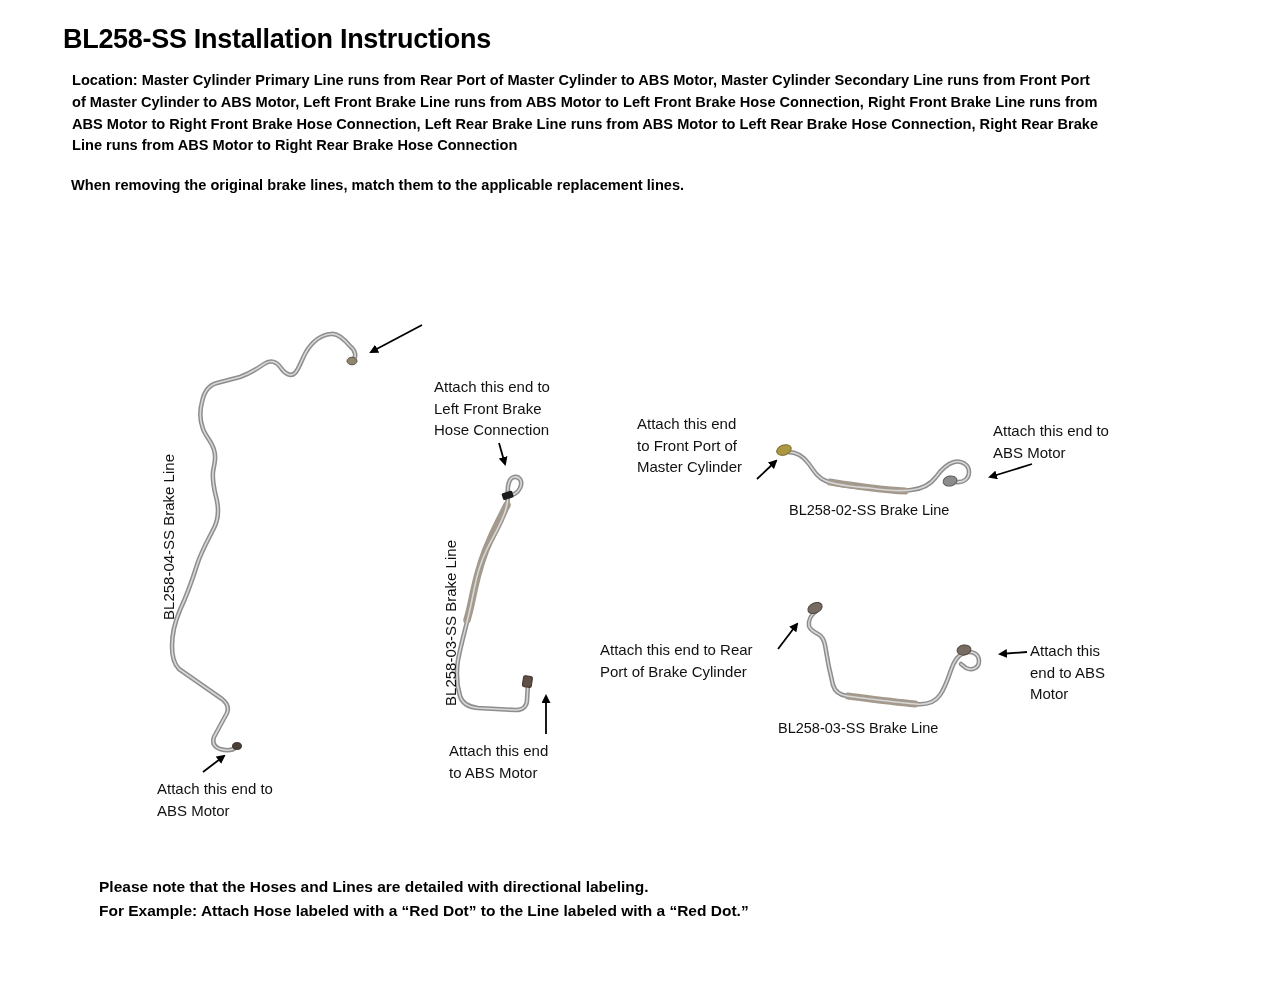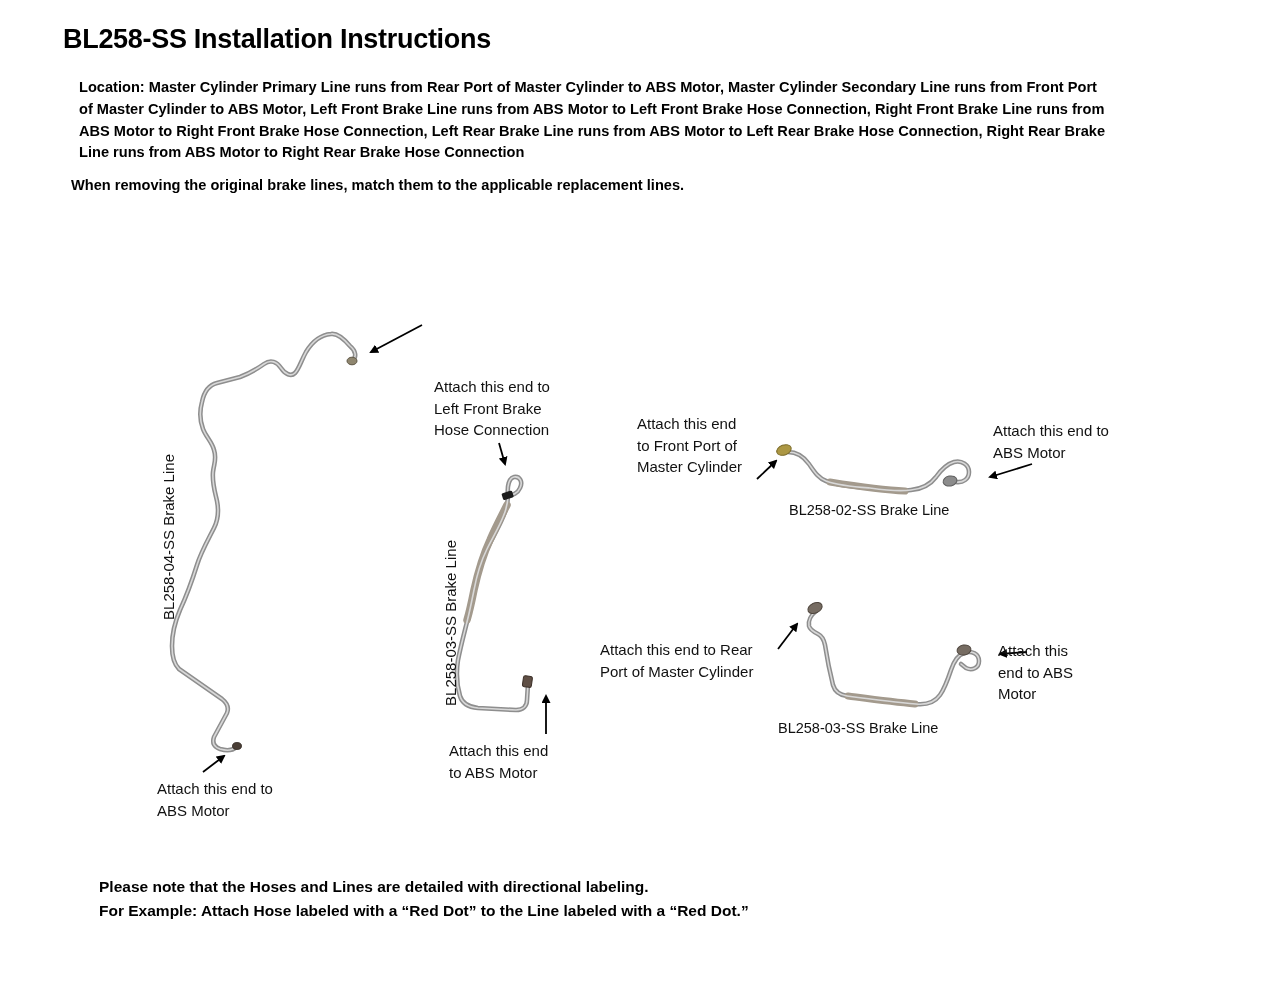--- a/index.html
+++ b/index.html
@@ -7,21 +7,21 @@
     position:relative; width:1164px; height:989px;
     background:#ffffff; color:#000;
     font-family:"Liberation Sans", sans-serif;
     overflow:hidden;
   }
   .title {
     position:absolute; left:63px; top:24px; margin:0;
     font-size:27px; font-weight:700; letter-spacing:-0.3px;
   }
   .location {
-    position:absolute; left:63px; top:61px; width:1150px; margin:16px;
+    position:absolute; left:63px; top:61px; width:1150px; margin:9px;
     font-size:14.6px; font-weight:700; line-height:21.8px;
     white-space:pre-line;
   }
   .removal-note {
     position:absolute; left:63px; top:169px; margin:8px;
     font-size:14.6px; font-weight:700;
   }
   .ann {
     position:absolute; font-size:15px; font-weight:400;
     line-height:21.5px; white-space:pre-line; color:#111;
@@ -130,22 +130,22 @@
 
   <div class="ann" style="left:434px; top:376px;">Attach this end to
 Left Front Brake
 Hose Connection</div>
   <div class="ann" style="left:637px; top:413px;">Attach this end
 to Front Port of
 Master Cylinder</div>
   <div class="ann" style="left:993px; top:420px;">Attach this end to
 ABS Motor</div>
   <div class="ann" style="left:600px; top:639px;">Attach this end to Rear
-Port of Master Cylinder</div>
-  <div class="ann" style="left:998px; top:640px;">Attach this
+Port of Brake Cylinder</div>
+  <div class="ann" style="left:1030px; top:640px;">Attach this
 end to ABS
 Motor</div>
   <div class="ann" style="left:449px; top:740px;">Attach this end
 to ABS Motor</div>
   <div class="ann" style="left:157px; top:778px;">Attach this end to
 ABS Motor</div>
 
   <div class="vlabel" style="left:80px; top:527px;">BL258-04-SS Brake Line</div>
   <div class="vlabel" style="left:362px; top:613px;">BL258-03-SS Brake Line</div>
   <div class="hlabel" style="left:789px; top:502px;">BL258-02-SS Brake Line</div>

